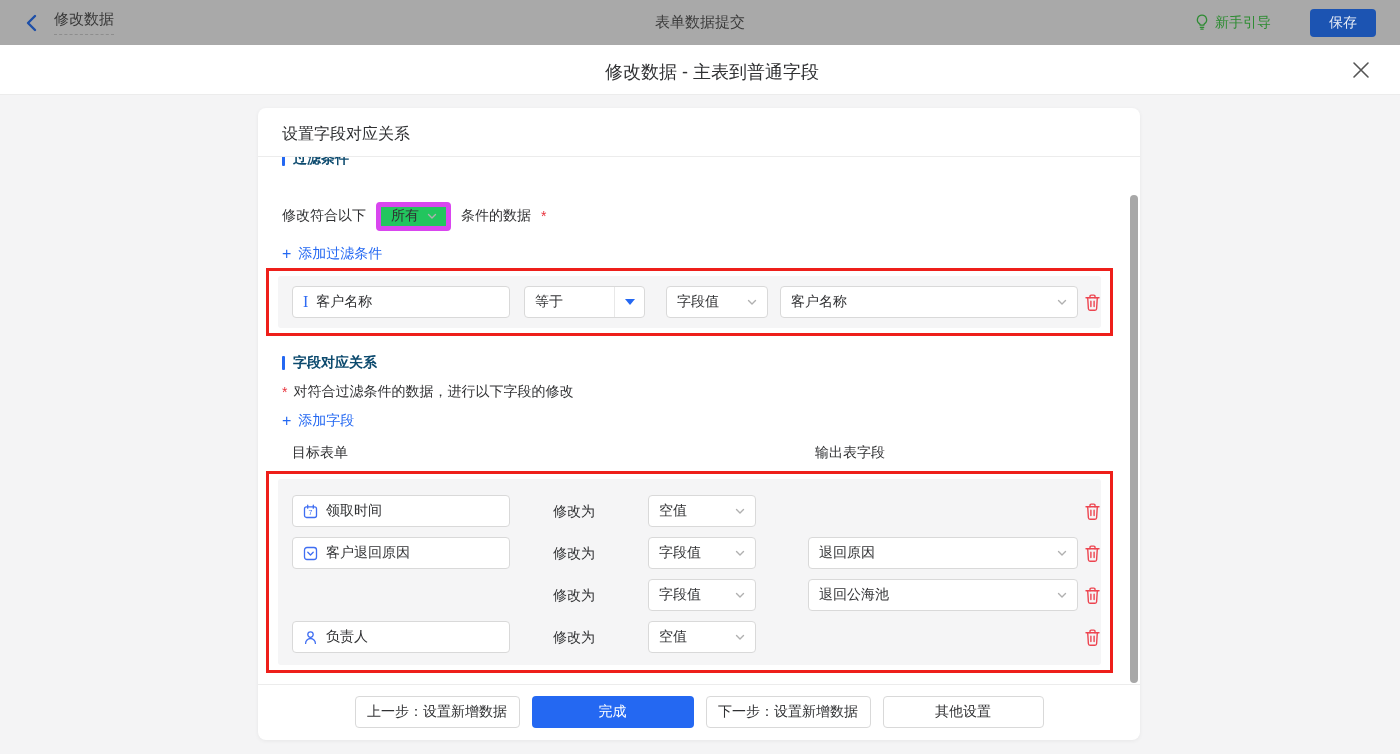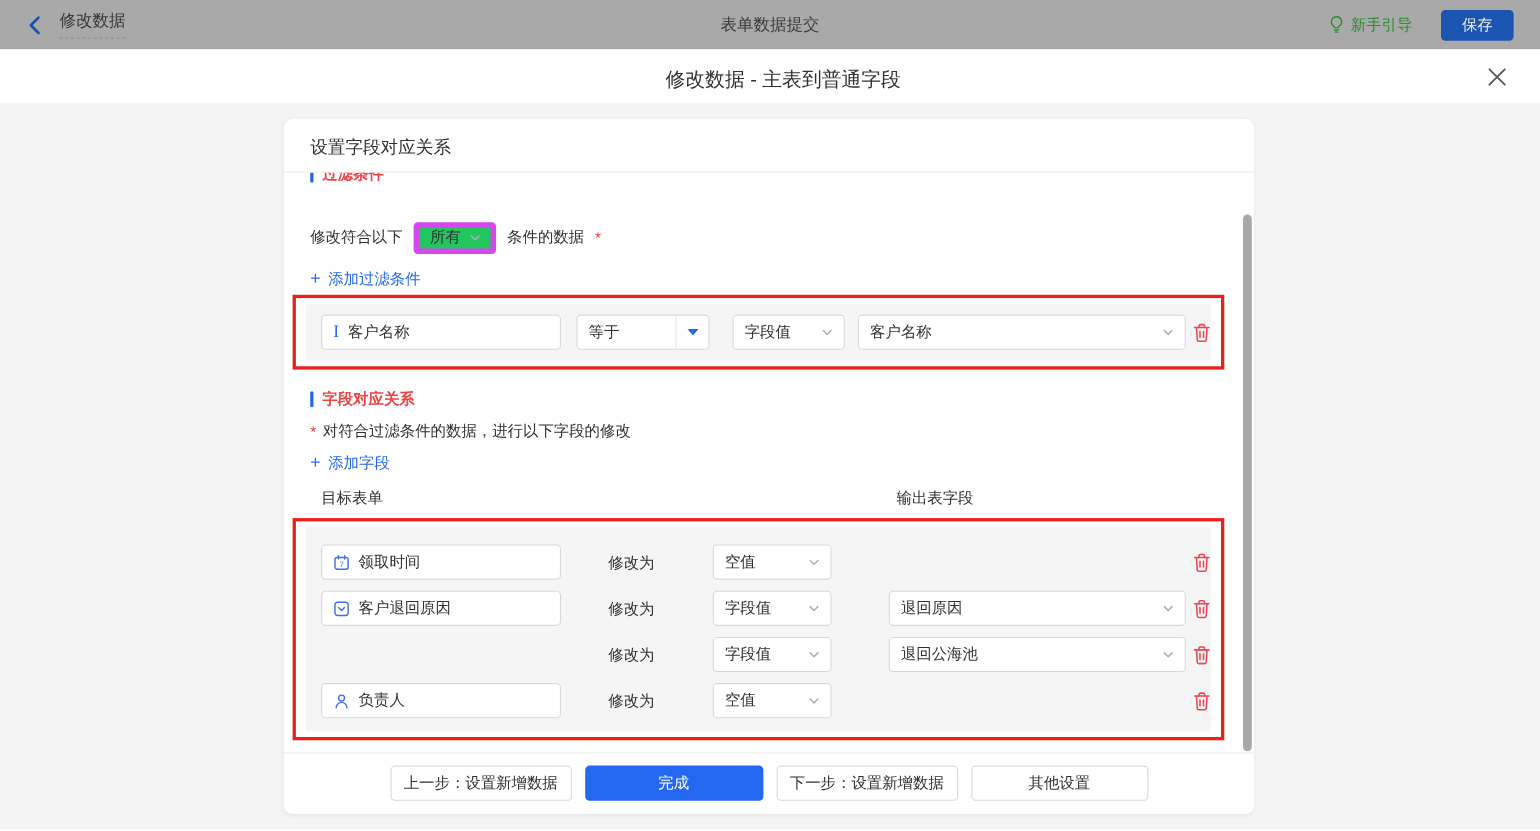--- a/index.html
+++ b/index.html
@@ -9,41 +9,41 @@
   
   .topbar { position:absolute; left:0; top:0; width:1400px; height:45px; background:#a9a9a9;
             display:flex; align-items:center; justify-content:space-between; padding:0 24px; }
   .topbar-left { display:flex; align-items:center; gap:14px; }
   .back-ic { display:flex; align-items:center; cursor:pointer; }
   .back-label { font-size:15px; color:#383838; padding-bottom:5px; border-bottom:1px dashed #8d8d8d; cursor:pointer; }
   .topbar-title { position:absolute; left:0; right:0; text-align:center; font-size:15px; color:#3c3c3c; pointer-events:none; }
   .topbar-right { display:flex; align-items:center; gap:26px; z-index:2; }
   .guide { display:flex; align-items:center; gap:6px; color:#2e8c33; font-size:14px; cursor:pointer; }
   .save-btn { min-width:66px; height:28px; background:#1c54b2; color:#e9edf5; border:none; border-radius:4px;
-              font-size:14px; cursor:pointer; font-family:inherit; }
+              font-size:14px; cursor:pointer; font-family:inherit;margin-left:13px; }
 
   
   .modal { position:absolute; left:0; top:45px; width:1400px; height:710px; background:#fff; }
   .modal-header { position:relative; height:50px; border-bottom:1px solid #ececec; }
   .modal-title { position:absolute; left:0; right:0; top:15px; text-align:center; font-size:18px; font-weight:500; color:#303133;margin-left:24px; }
   .close-ic { position:absolute; right:30px; top:16px; cursor:pointer; }
   .modal-body { position:relative; width:1400px; height:659px; background:#f4f4f5; }
 
   
   .card { position:absolute; left:258px; top:13px; width:882px; height:632px; background:#fff;
           border-radius:8px; box-shadow:0 1px 4px rgba(0,0,0,.06); }
   .card-header { position:absolute; left:24px; top:16px; font-size:16px; color:#303133; }
   .card-divider { position:absolute; left:0; top:48px; width:882px; height:1px; background:#ececec; }
   .scroll-area { position:absolute; left:0; top:49px; width:882px; height:527px; overflow:hidden; }
   .scroll-thumb { position:absolute; right:2px; top:87px; width:8px; height:488px; background:#a8a8a8; border-radius:4px; cursor:grab; }
   .footer-divider { position:absolute; left:0; top:576px; width:882px; height:1px; background:#ececec; }
   .footer { position:absolute; left:0; top:588px; width:882px; display:flex; justify-content:center; gap:12px; }
 
   
-  .sec-title { position:absolute; left:24px; display:flex; align-items:center; gap:8px; font-size:14px; font-weight:bold; color:#ef4444; }
+  .sec-title { position:absolute; left:24px; display:flex; align-items:center; gap:8px; font-size:14px; font-weight:bold; color:#0c4a6e; }
   .sec-bar { width:3px; height:14px; background:#2468f2; border-radius:1px; }
   .clip-top { top:-7px; }
   .txt { font-size:14px; color:#303133; }
   .req { color:#e8313b; font-size:14px; }
   .blue-link { position:absolute; left:24px; display:flex; align-items:center; gap:7px; color:#2468f2; font-size:14px; cursor:pointer; }
   .plus { font-size:16px; line-height:14px; font-weight:400; }
 
   .cond-row { position:absolute; left:24px; top:43px; display:flex; align-items:center; gap:10px; height:32px; }
   .mini-select { width:75px; height:29px; background:#22c55e; border:5px solid #d946ef; border-radius:4px;
                  display:flex; align-items:center; justify-content:space-between; padding:0 8px 0 10px; cursor:pointer; }

